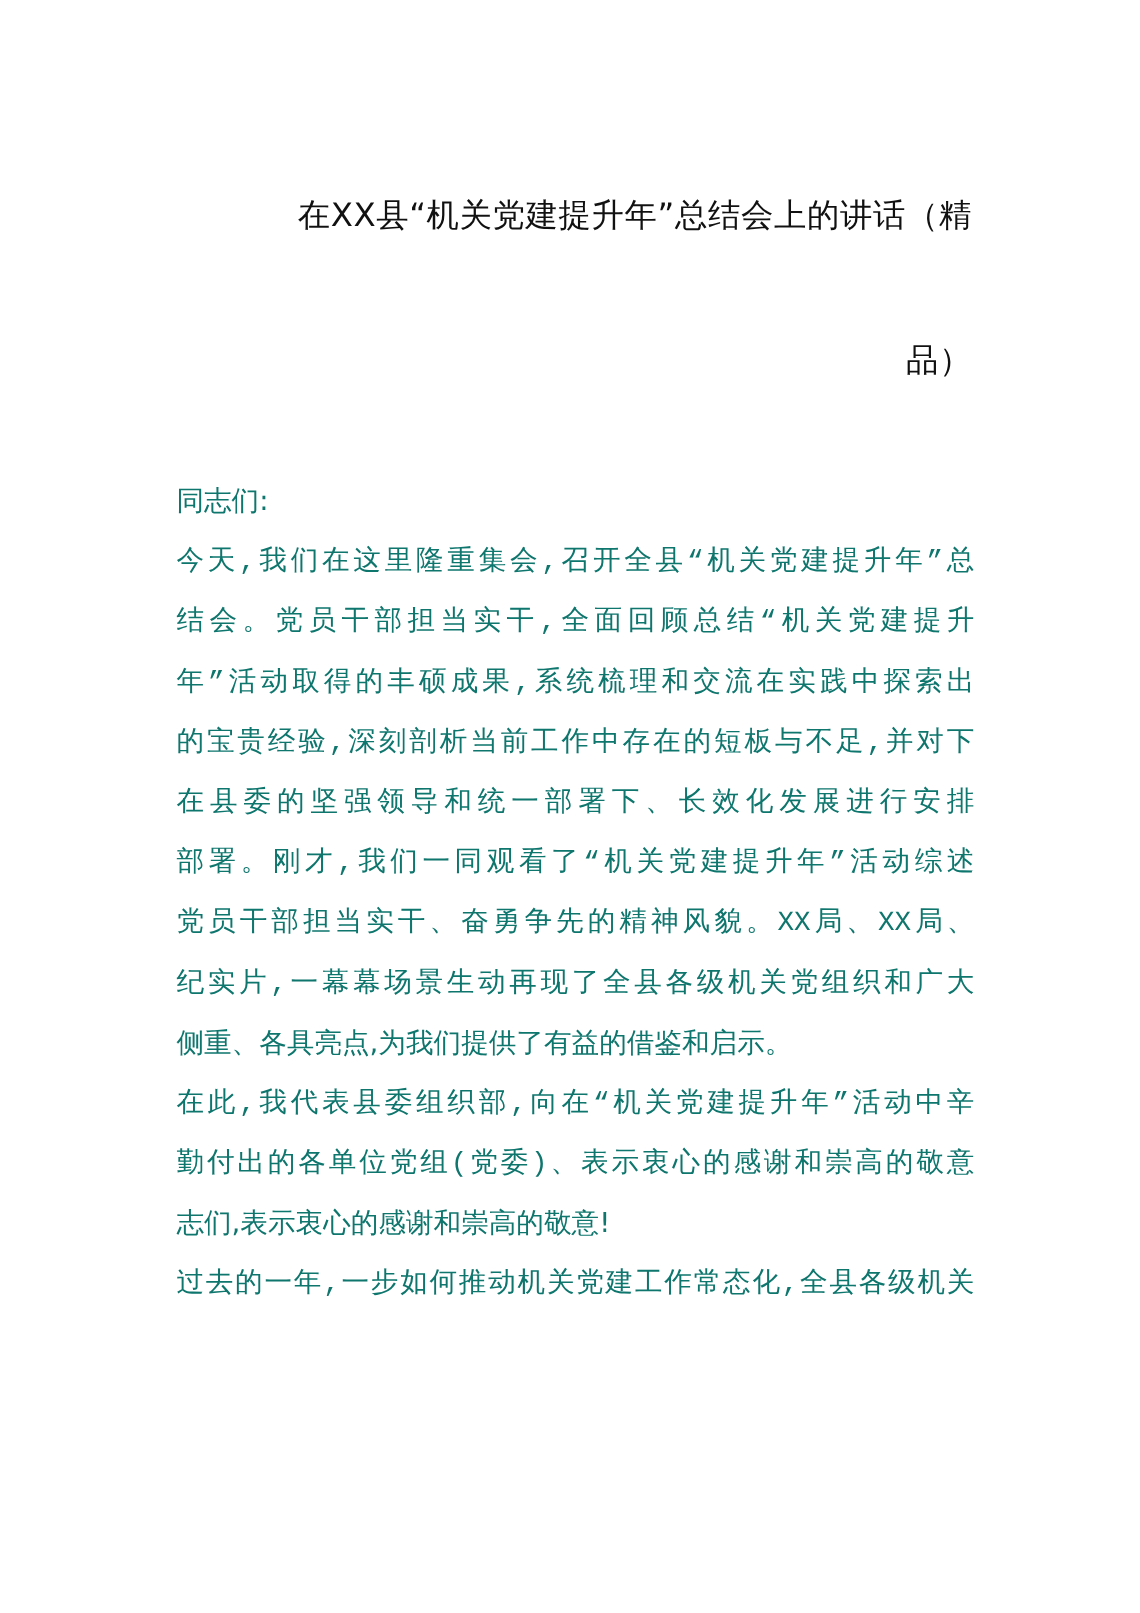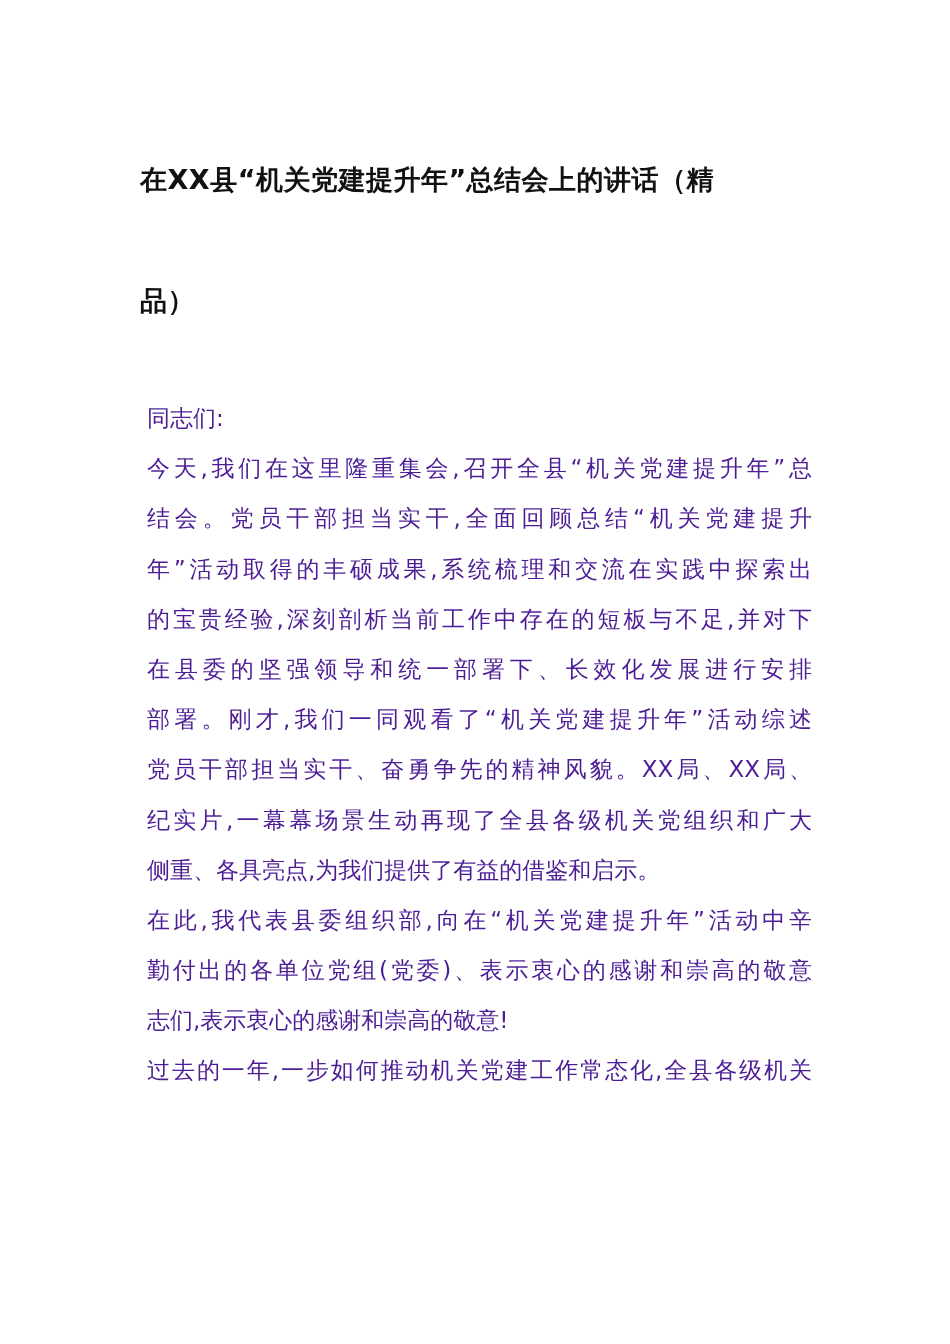--- a/index.html
+++ b/index.html
@@ -20,45 +20,46 @@
       left: 0;
       top: 0;
       width: 950px;
       height: 1344px;
       background: #ffffff;
     }
     .title {
       position: absolute;
       left: 140px;
       width: 670px;
-      text-align: left;
+      text-align: right;
       font-size: 27px;
-      font-weight: bold;
+      font-weight: normal;
       letter-spacing: 0.5px;
       white-space: nowrap;
       line-height: 36px;
     }
     .title-line1 { top: 162px; }
     .title-line2 { top: 283px; }
     .body {
       position: absolute;
       left: 147px;
       top: 401px;
       width: 665px;
     }
     .line {
       height: 50.2px;
       line-height: 34px;
       font-size: 23px;
       white-space: nowrap;
-      color: #4c1d95;
+      color: #0f766e;
     }
     .line.justify {
       text-align: justify;
       text-align-last: justify;
+      font-family: Liberation Mono, monospace;
     }
   </style>
 </head>
 <body>
 
 <div class="page">
   <div class="title title-line1">在XX县“机关党建提升年”总结会上的讲话（精</div>
   <div class="title title-line2">品）</div>
 
   <div class="body">

